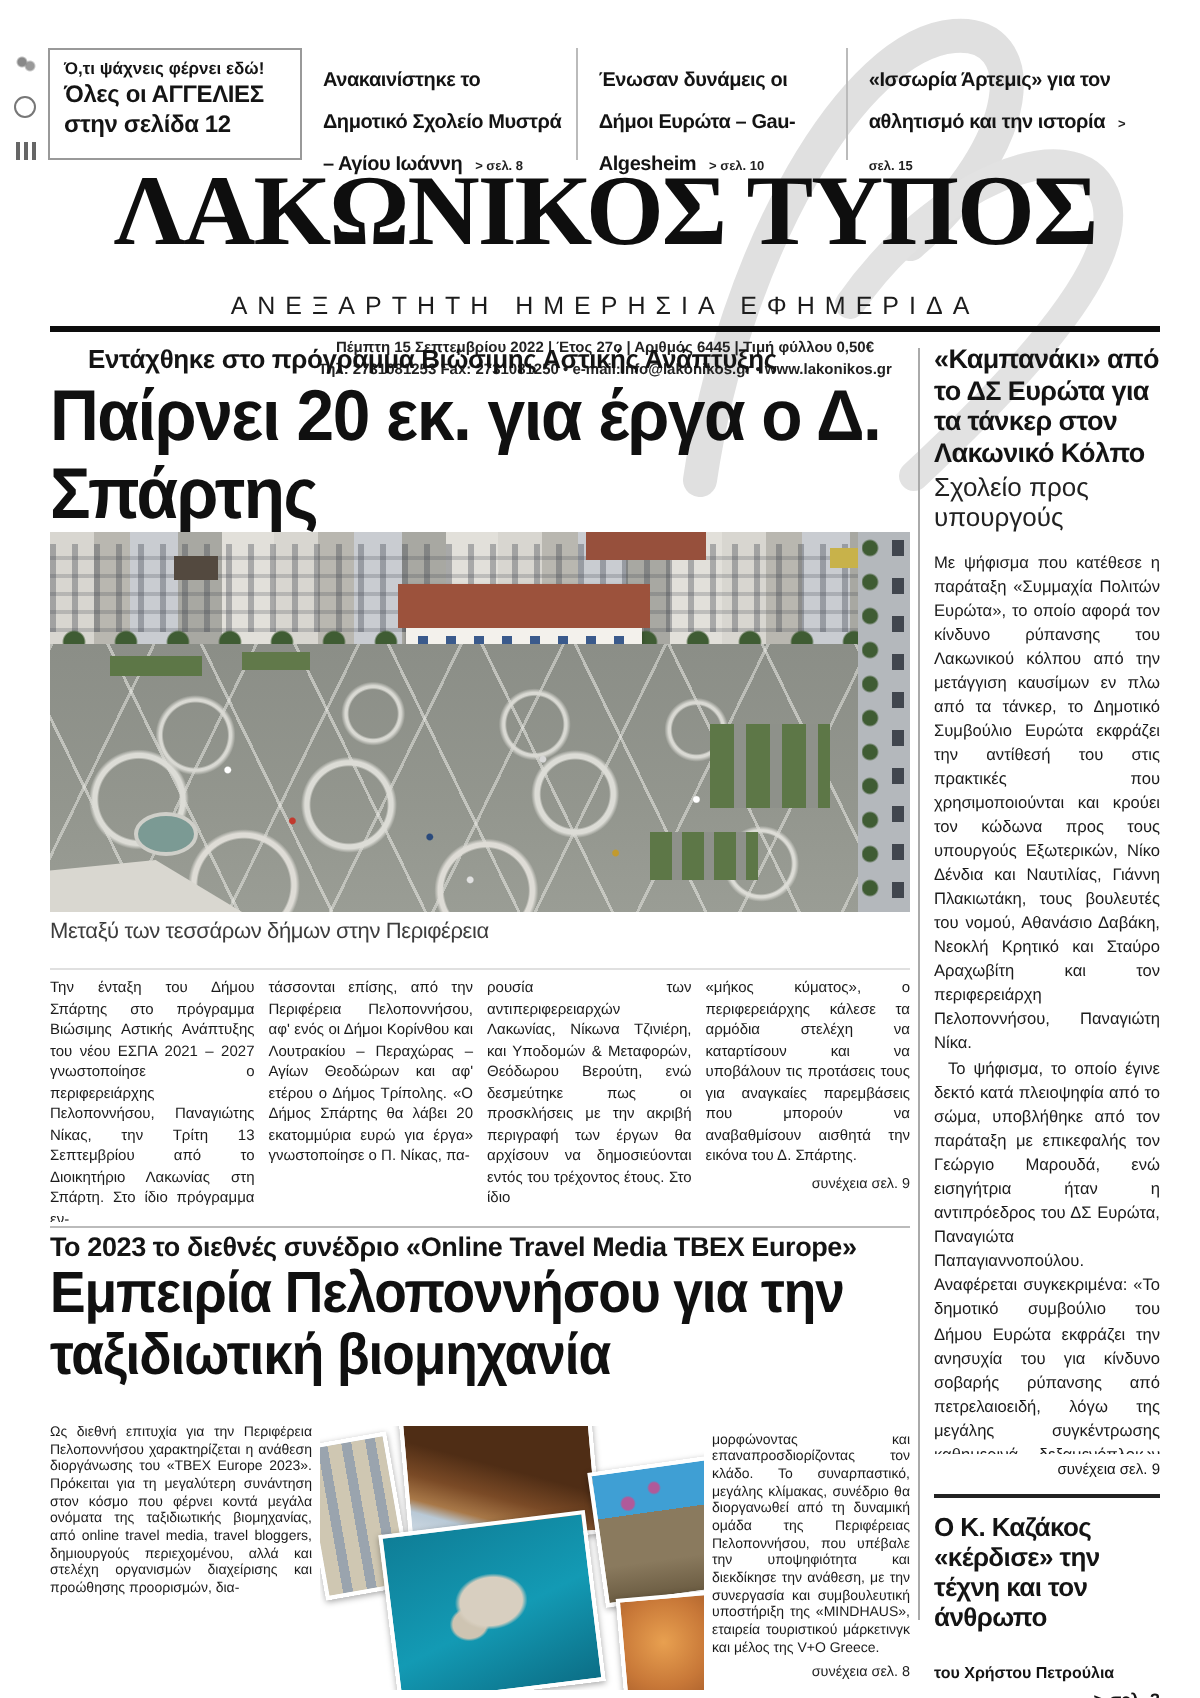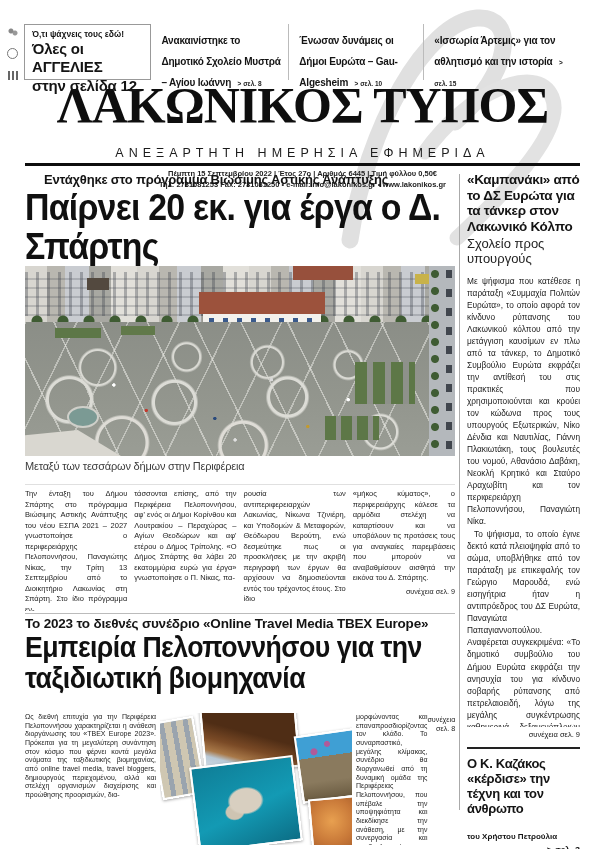--- a/index.html
+++ b/index.html
@@ -12,21 +12,21 @@
          display:flex;flex-direction:column;align-items:center;justify-content:space-between;padding:2px 0;}
   .stamp .sq{width:9px;height:9px;border:1.5px solid #777;border-radius:50%;}
   .stamp .sw{width:10px;height:8px;background:
       radial-gradient(circle 2px at 3px 3px,#888 2px,transparent 3px),
       radial-gradient(circle 2px at 7px 5px,#999 2px,transparent 3px);}
   .stamp .bars{width:10px;height:9px;background:repeating-linear-gradient(90deg,#666 0 2px,transparent 2px 4px);}
   
   .topstrip{position:absolute;left:24px;top:24px;width:558px;height:56px;display:flex;z-index:3;}
   .classified{border:1.5px solid #999;background:#fff;padding:4px 7px 3px;width:118px;line-height:1.25;}
   .classified .l1{display:block;font-size:8.5px;font-weight:bold;}
-  .classified .l2,.classified .l3{display:block;font-size:15px;font-weight:bold;letter-spacing:-.2px;}
+  .classified .l2,.classified .l3{display:block;font-size:12px;font-weight:bold;letter-spacing:-.2px;}
   .teaser{padding:5px 6px 0 10px;line-height:1.3;}
   .teaser .t-txt{font-size:10px;font-weight:bold;letter-spacing:-.2px;}
   .teaser .t-ref{font-size:6.5px;font-weight:bold;color:#222;margin-left:2px;}
   .t2{width:128px;}
   .t3{width:125px;border-left:1px solid #bbb;}
   .t4{width:150px;border-left:1px solid #bbb;}
   
   .masthead{position:absolute;left:25px;top:80px;width:555px;text-align:center;z-index:2;}
   .mh-title{font-family:"Liberation Serif",serif;font-weight:bold;font-size:50px;line-height:1;
             letter-spacing:-1px;color:#0e0e0e;white-space:nowrap;}
@@ -48,21 +48,21 @@
   .cont{display:block;text-align:right;font-size:7.2px;color:#222;margin-top:3px;}
   .sec-rule{position:absolute;top:441px;left:0;width:430px;height:1px;background:#bbb;}
   .sec-kicker{position:absolute;top:444px;left:0;width:430px;font-size:13.5px;font-weight:600;letter-spacing:-.2px;}
   .sec-headline{position:absolute;top:460px;left:0;width:467px;font-size:29px;line-height:31px;
                 font-weight:bold;letter-spacing:-.6px;transform:scaleX(.92);transform-origin:0 0;color:#101010;}
   .sec-sub{position:absolute;top:524px;left:0;width:430px;font-size:13px;color:#222;letter-spacing:-.2px;}
   .bottom-row{position:absolute;top:541px;left:0;width:430px;height:132px;display:flex;gap:4px;overflow:hidden;}
   .b-col{font-size:7px;line-height:1.24;text-align:justify;color:#1b1b1b;}
   .b-col p{margin:0;}
   .b-left{width:131px;}
-  .b-right{width:99px;display:flex;flex-direction:row;}
+  .b-right{width:99px;display:flex;flex-direction:column;justify-content:center;}
   
   .sidebar{position:absolute;left:442px;top:0;width:113px;}
   .sb-h3{font-size:13.5px;font-weight:bold;line-height:15.5px;letter-spacing:-.3px;}
   .sb-sub{font-size:13px;line-height:15px;color:#222;margin-top:2px;}
   .sb-body{margin-top:9px;max-height:452px;overflow:hidden;font-size:8.3px;line-height:1.45;
            text-align:justify;color:#1b1b1b;}
   .sb-body p{margin:0;}
   .sb-body p + p{text-indent:7px;margin-top:1px;}
   .sb-cont{display:block;text-align:right;font-size:7.5px;margin-top:3px;}
   .sb-rule{height:2px;background:#222;margin:8px 0 7px;}
@@ -159,21 +159,21 @@
 </svg>
 
 <div class="stamp">
   <div class="sw"></div>
   <div class="sq"></div>
   <div class="bars"></div>
 </div>
 
 <div class="topstrip">
   <div class="classified">
-    <span class="l1">Ό,τι ψάχνεις τους εδώ!</span>
+    <span class="l1">Ό,τι ψάχνεις φέρνει εδώ!</span>
     <span class="l2">Όλες οι ΑΓΓΕΛΙΕΣ</span>
     <span class="l3">στην σελίδα 12</span>
   </div>
   <div class="teaser t2">
     <span class="t-txt">Ανακαινίστηκε το Δημοτικό Σχολείο Μυστρά – Αγίου Ιωάννη</span>
     <span class="t-ref">&gt; σελ. 8</span>
   </div>
   <div class="teaser t3">
     <span class="t-txt">Ένωσαν δυνάμεις οι Δήμοι Ευρώτα – Gau-Algesheim</span>
     <span class="t-ref">&gt; σελ. 10</span>

